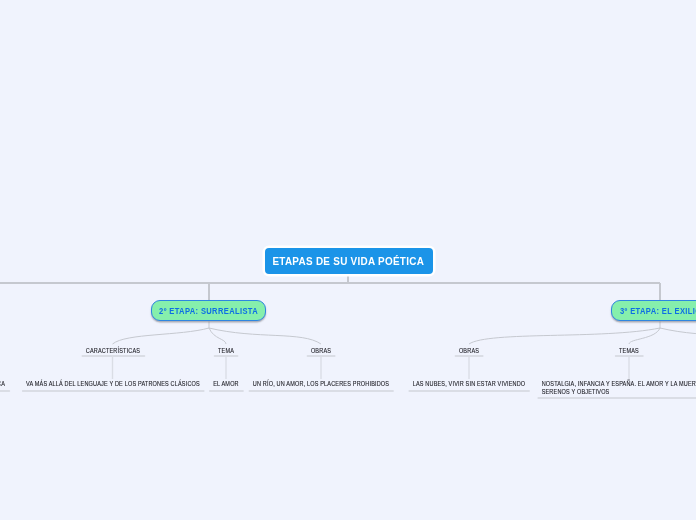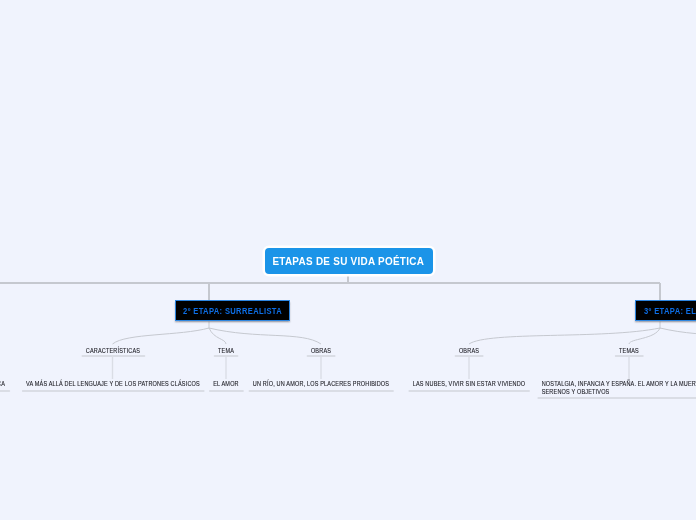--- a/index.html
+++ b/index.html
@@ -23,25 +23,24 @@
     display:flex;align-items:center;justify-content:center;
     box-shadow:0 0 0 2.5px #ffffff;
   }
   .root-node > span{
     font-weight:bold;font-size:11px;letter-spacing:0.32px;
     transform:scaleX(0.9);display:block;white-space:nowrap;
   }
 
   
   .stage-node{
-    background:#000000;color:#0d6ee5;border:1.5px solid #2e86e0;border-radius:0;
+    background:#86efac;color:#0d6ee5;border:1.5px solid #2e86e0;border-radius:9px;
     display:flex;align-items:center;justify-content:center;height:21px;
     box-sizing:border-box;
     box-shadow:0 1.5px 1.5px rgba(60,60,70,0.40);
-    margin-left:24px;
   }
   .stage-node > span{
     font-weight:bold;font-size:8.5px;letter-spacing:0.4px;
     transform:scaleX(0.89);display:block;white-space:nowrap;
   }
   #stage2{left:151px;top:300px;width:115px;}
   #stage3{left:611px;top:300px;width:99px;}
 
   
   .lbl{

